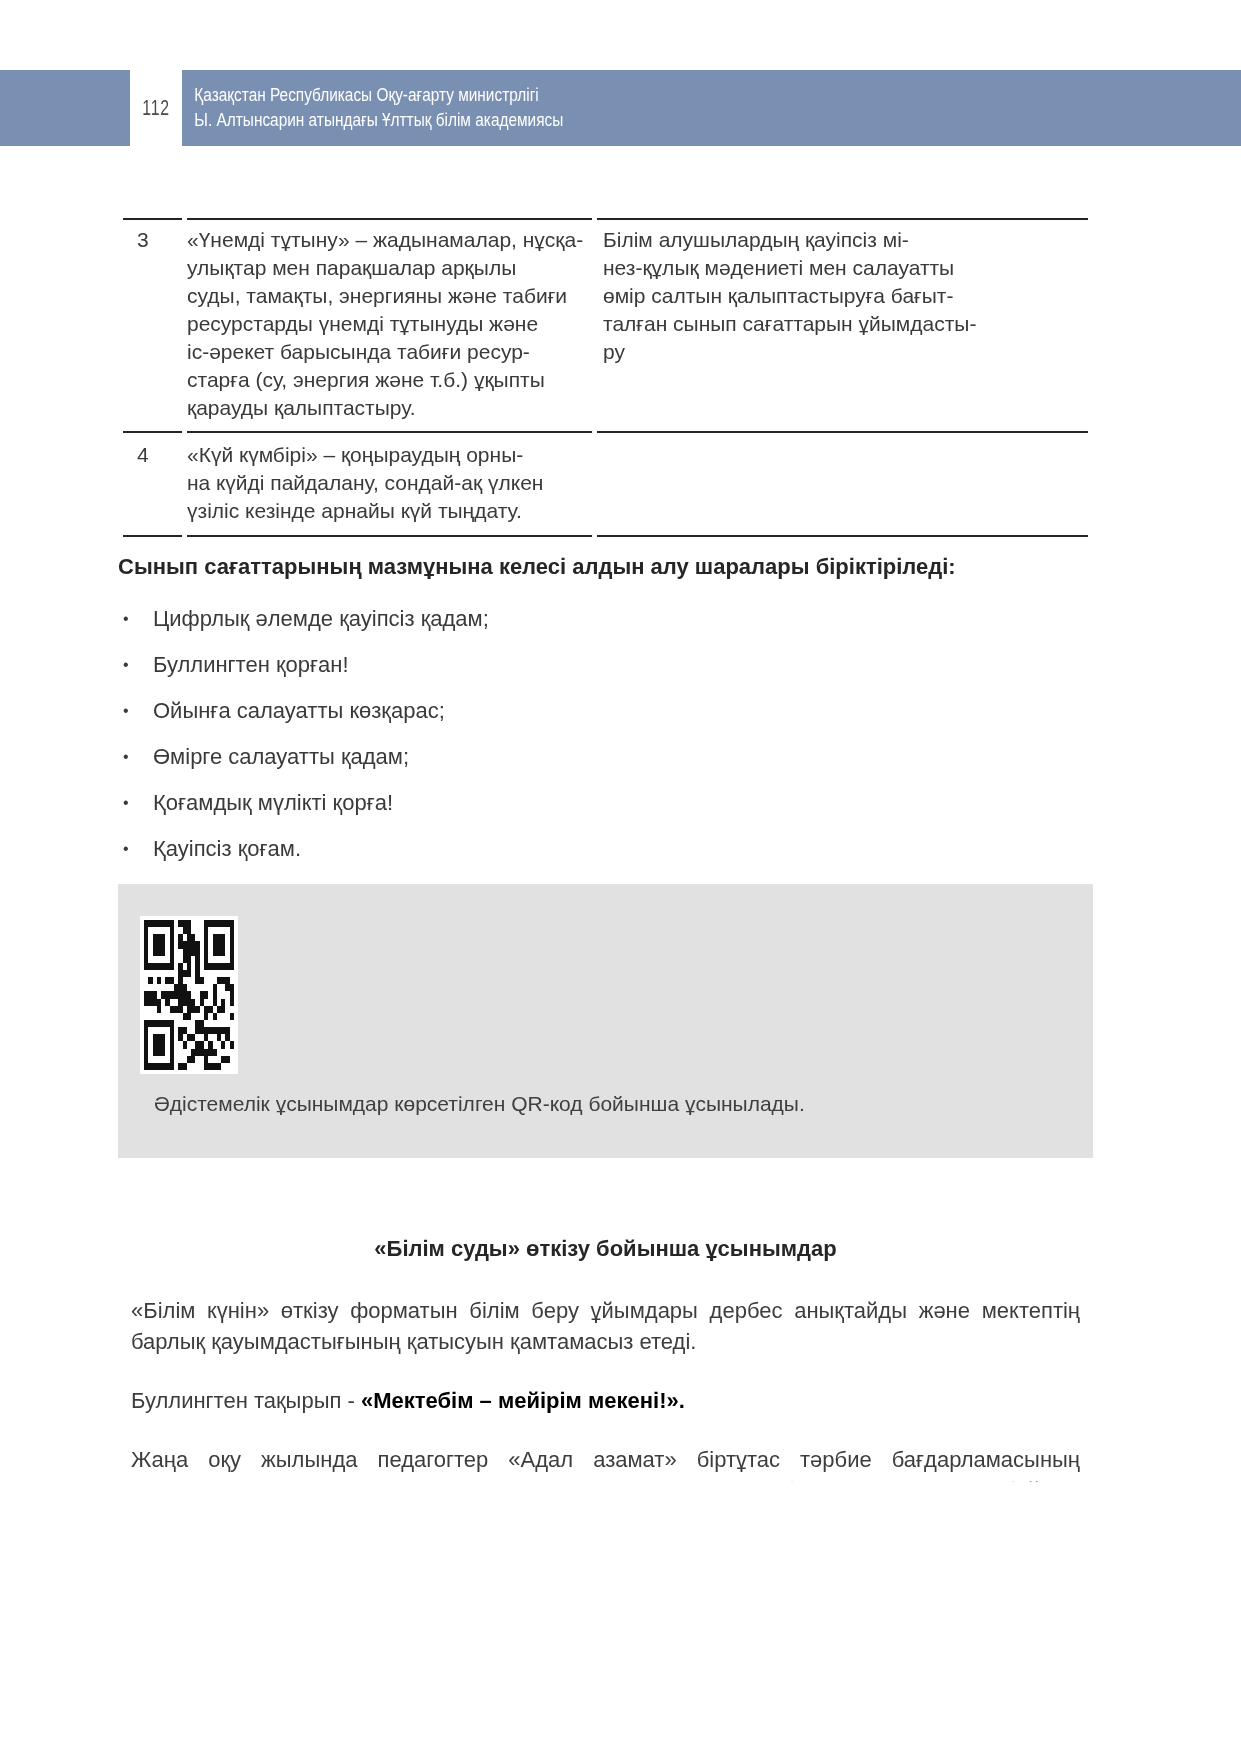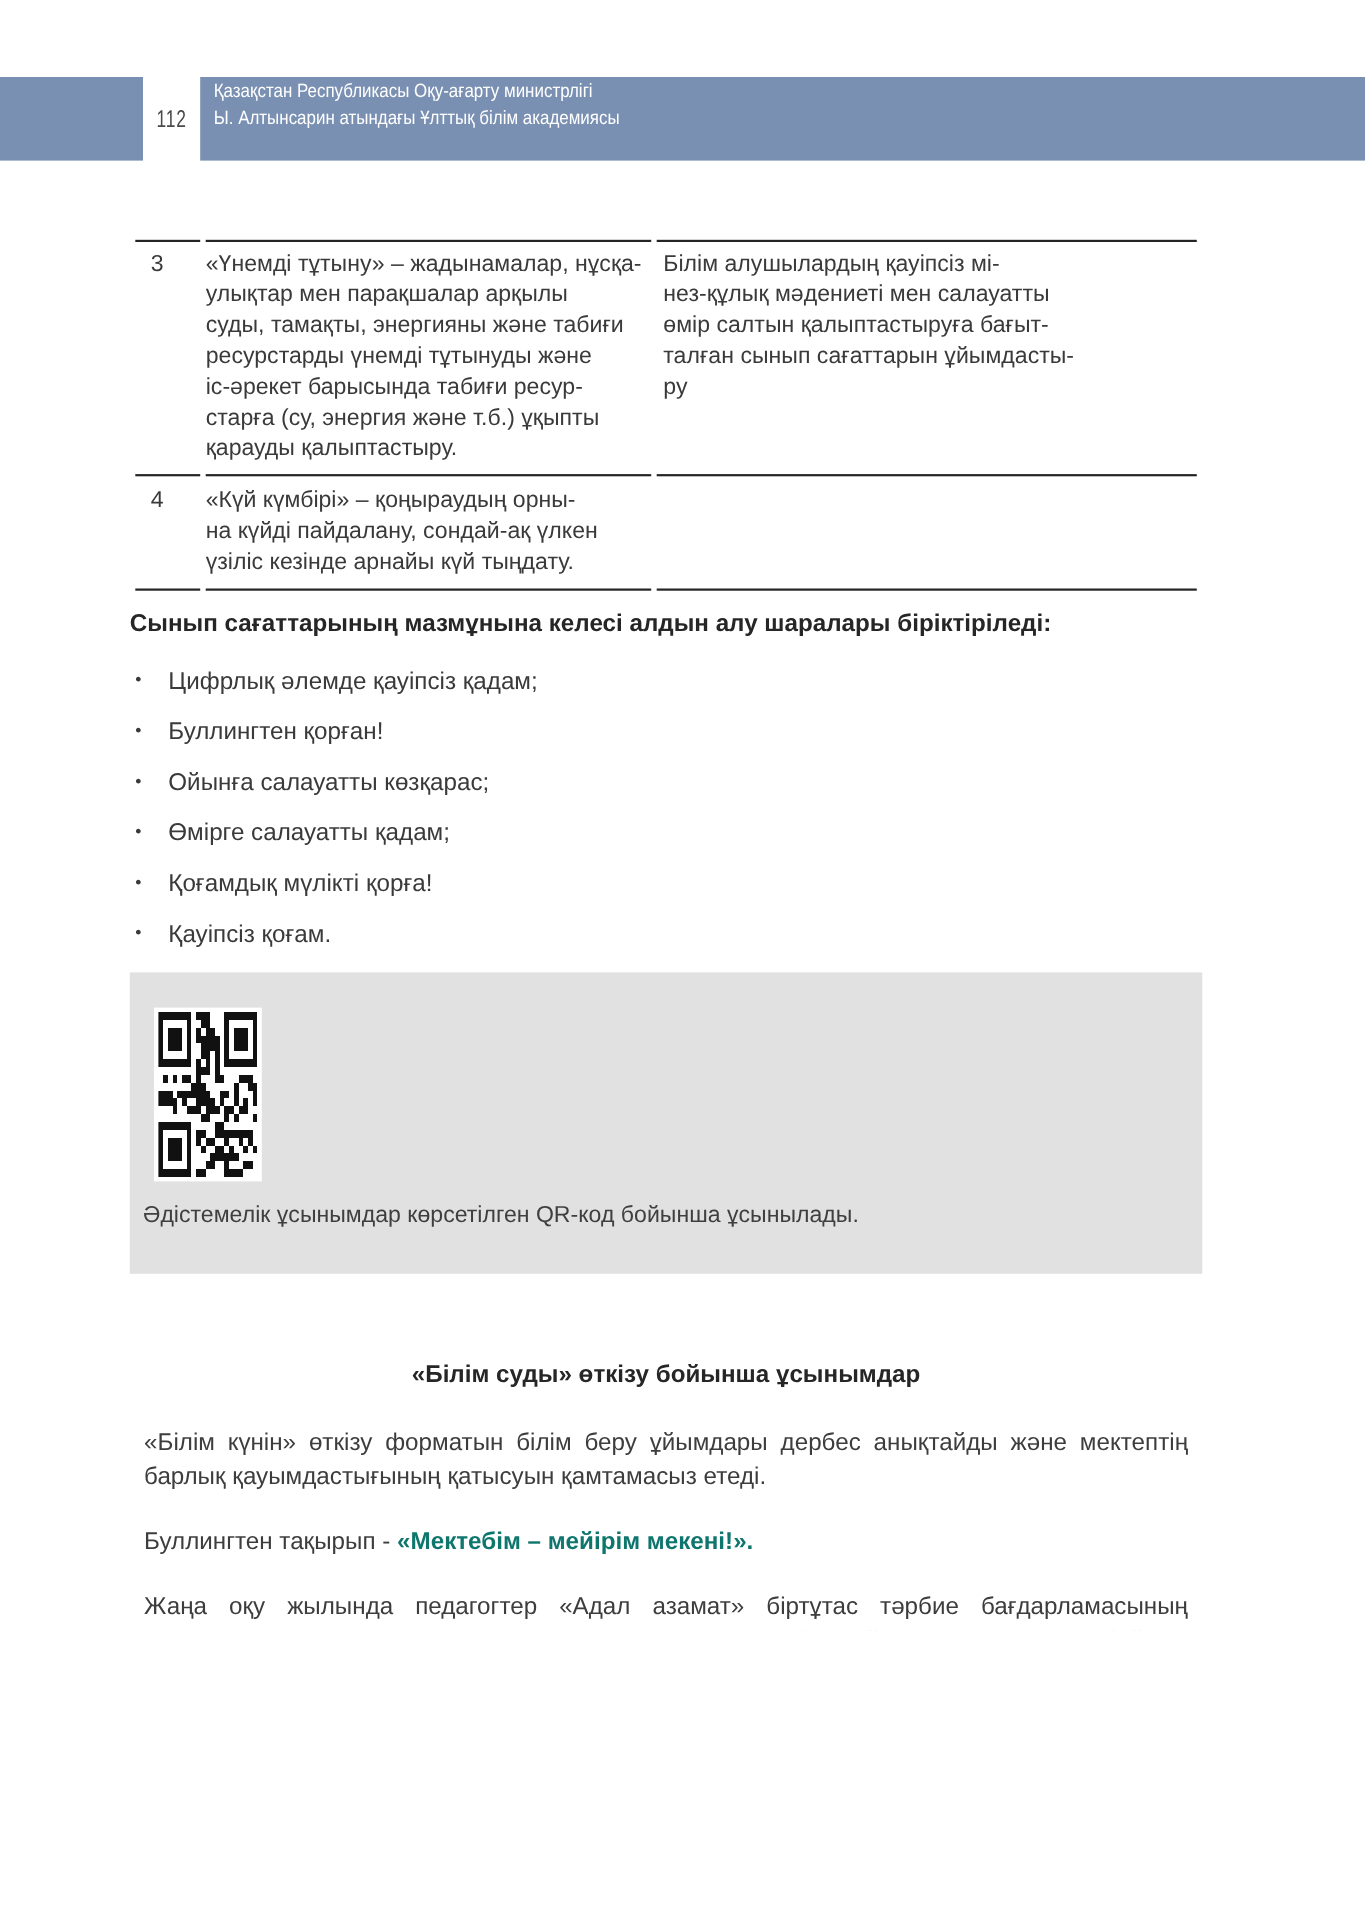--- a/index.html
+++ b/index.html
@@ -13,21 +13,21 @@
   }
   
   .topbar{margin-top:70px;height:76px;display:flex;align-items:stretch;}
   .bar-left{width:130px;background:var(--hdr-bg,#7a90b2);}
   .bar-gap{width:52px;background:#ffffff;display:flex;align-items:center;justify-content:center;}
   .page-num{
     font-size:22px;color:#4a4a4a;
     transform:scaleX(.72);transform-origin:50% 50%;
     letter-spacing:1px;
   }
-  .bar-main{flex:1;background:var(--hdr-bg,#7a90b2);display:flex;}
+  .bar-main{flex:1;background:var(--hdr-bg,#7a90b2);display:flex;align-items:center;}
   .hdr-text{
     color:#ffffff;font-size:17.5px;line-height:25px;
     padding-left:14px;
     transform:scaleX(.88);transform-origin:0 50%;
     white-space:nowrap;
   }
   
   .content{margin-left:118px;width:975px;}
   
   table.activities{
@@ -53,34 +53,34 @@
   
   .qr-box{margin-top:21px;height:274px;background:var(--box-bg,#e1e1e1);}
   .qr-tile{
     width:90px;height:150px;background:#ffffff;
     padding:4px;margin-left:22px;
     position:relative;top:32px;display:inline-block;
   }
   .qr-tile svg{display:block;width:100%;height:100%;shape-rendering:crispEdges;}
   .qr-caption{
     margin:0;position:relative;top:46px;
-    padding-left:12px;font-size:21px;color:#3f3f3f;
+    padding-left:36px;font-size:21px;color:#3f3f3f;
   }
   
   h3.rec{
     margin:76px 0 0;text-align:center;
     font-size:22px;line-height:30px;font-weight:bold;color:#262626;
   }
   .content p.para{
     margin:28px 13px 0;font-size:22px;line-height:31px;color:#3d3d3d;
   }
   .content p.p-first{margin-top:31px;}
   .just{text-align:justify;text-align-last:left;}
   .bottom-rule{margin:34px 0 0 11px;width:964px;height:4px;background:#d9d9d9;}
-  strong{color:#0f766e;}
+  strong{color:#000000;}
 </style>
 </head>
 <body>
 
 <div class="page" style="--hdr-bg: #7a90b2; --box-bg: #e1e1e1;">
 
   <header class="topbar">
     <div class="bar-left"></div>
     <div class="bar-gap">
       <span class="page-num">112</span>

